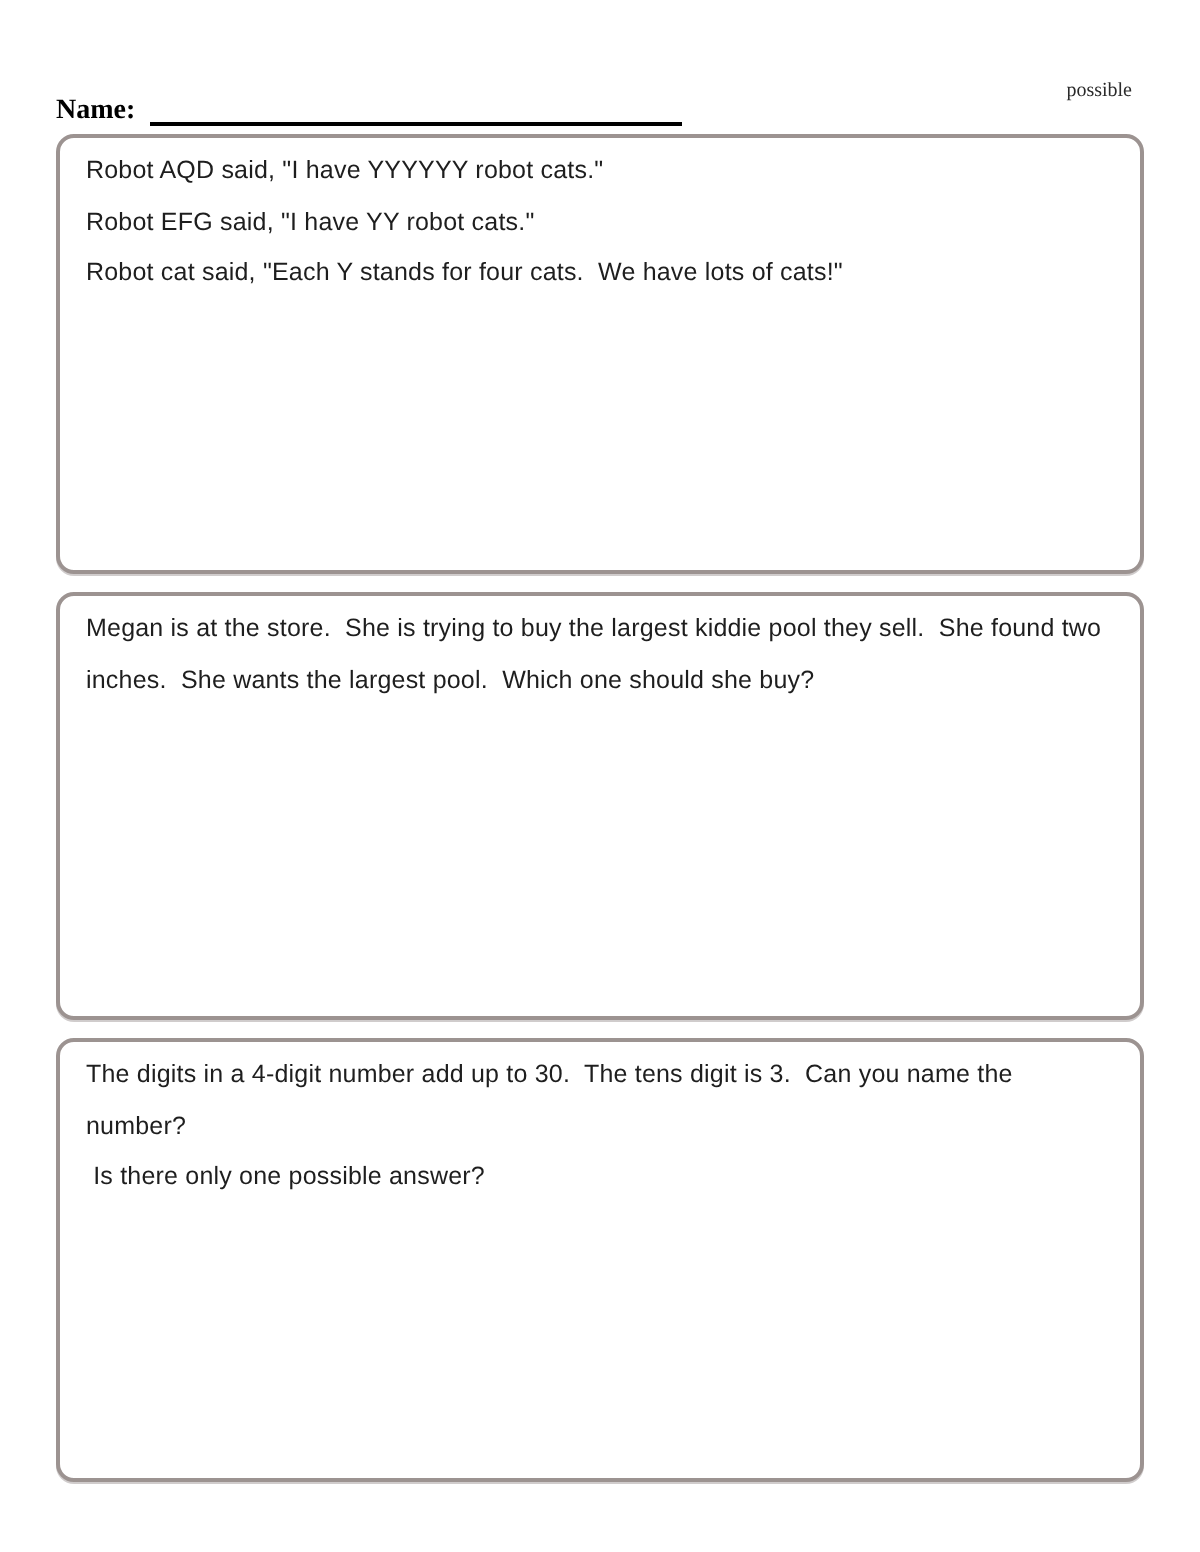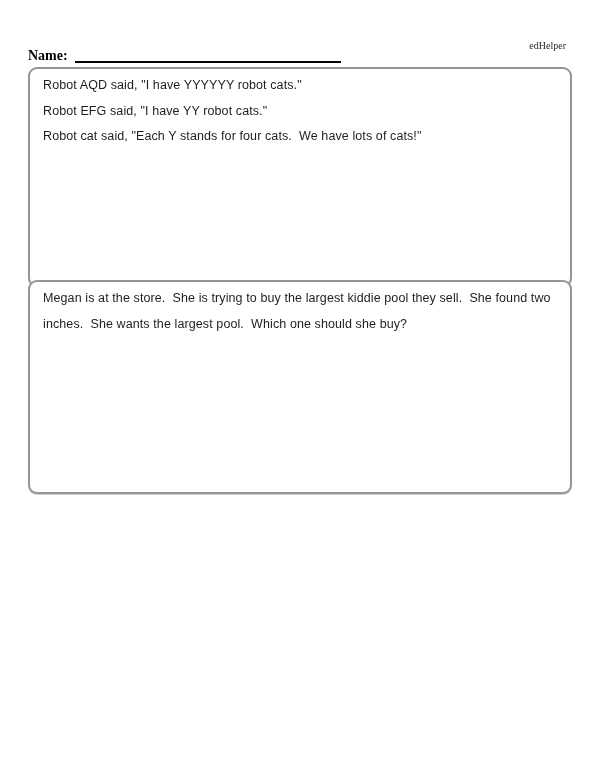--- a/index.html
+++ b/index.html
@@ -52,44 +52,48 @@
     background: #ffffff;
     border: 2px solid #9c9391;
     border-radius: 9px;
     box-shadow: 0 1px 0 rgba(120,110,108,0.35);
     padding: 4px 13px;
     color: #1e1e1e;
     font-size: 12.5px;
     letter-spacing: 0.1px;
   }
   #problem-box-1 { top: 67px;  height: 220px; }
-  #problem-box-2 { top: 280px; height: 214px; }
+  #problem-box-2 { top: 296px; height: 214px; }
   #problem-box-3 { top: 519px; height: 222px; }
   .pline {
     white-space: pre-wrap;
     line-height: 25.5px;
   }
 </style>
 </head>
 <body>
 
 <div class="sheet">
 
-  <div class="brand">edHelper</div>
+  <div class="brand">possible</div>
 
   <div class="name-row">
     <span class="name-label">Name:</span>
     <span class="name-line"></span>
   </div>
 
   <div class="pbox" id="problem-box-1">
     <div class="pline">Robot AQD said, "I have YYYYYY robot cats."</div>
     <div class="pline">Robot EFG said, "I have YY robot cats."</div>
     <div class="pline">Robot cat said, "Each Y stands for four cats.  We have lots of cats!"</div>
   </div>
 
   <div class="pbox" id="problem-box-2">
     <div class="pline">Megan is at the store.  She is trying to buy the largest kiddie pool they sell.  She found two</div>
     <div class="pline">inches.  She wants the largest pool.  Which one should she buy?</div>
   </div>
 
+  <div class="pbox" id="problem-box-3">
+    <div class="pline">The digits in a 4-digit number add up to 30.  The tens digit is 3.  Can you name the number?</div>
+    <div class="pline"> Is there only one possible answer?</div>
+  </div>
 
 </div>
 
 </body></html>

